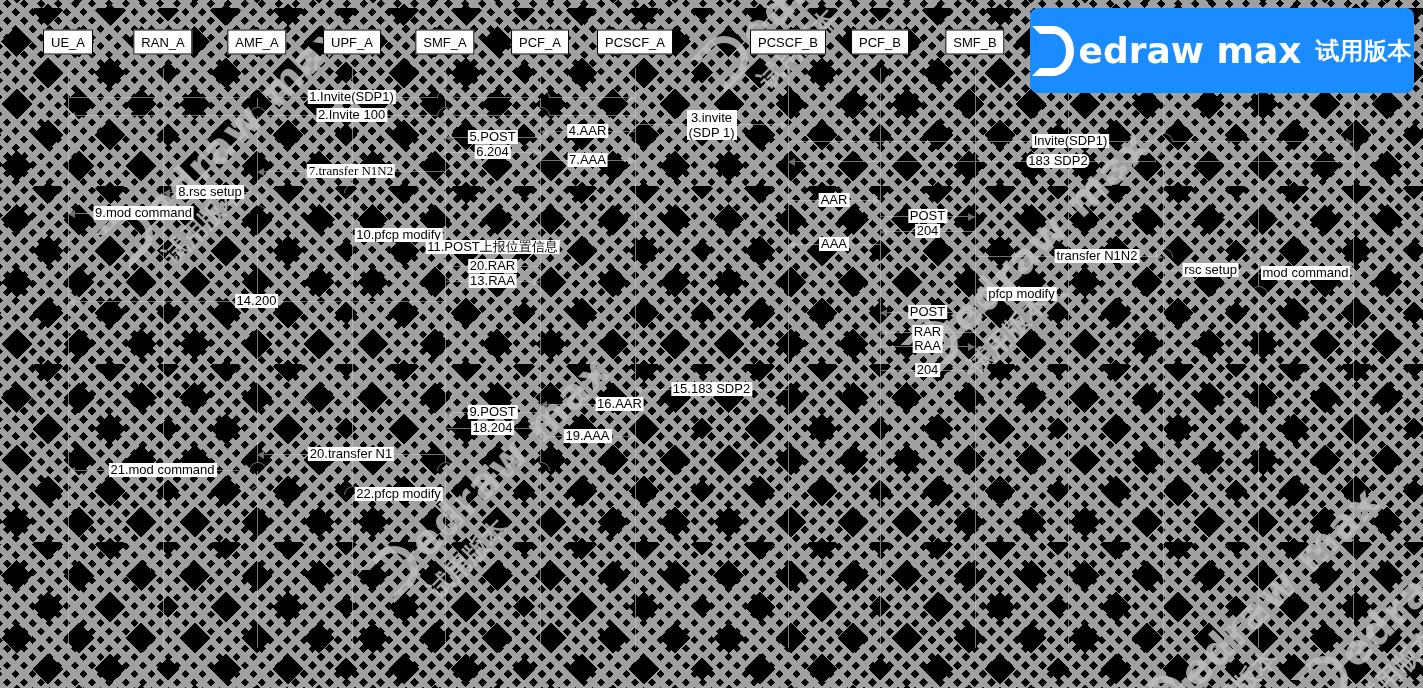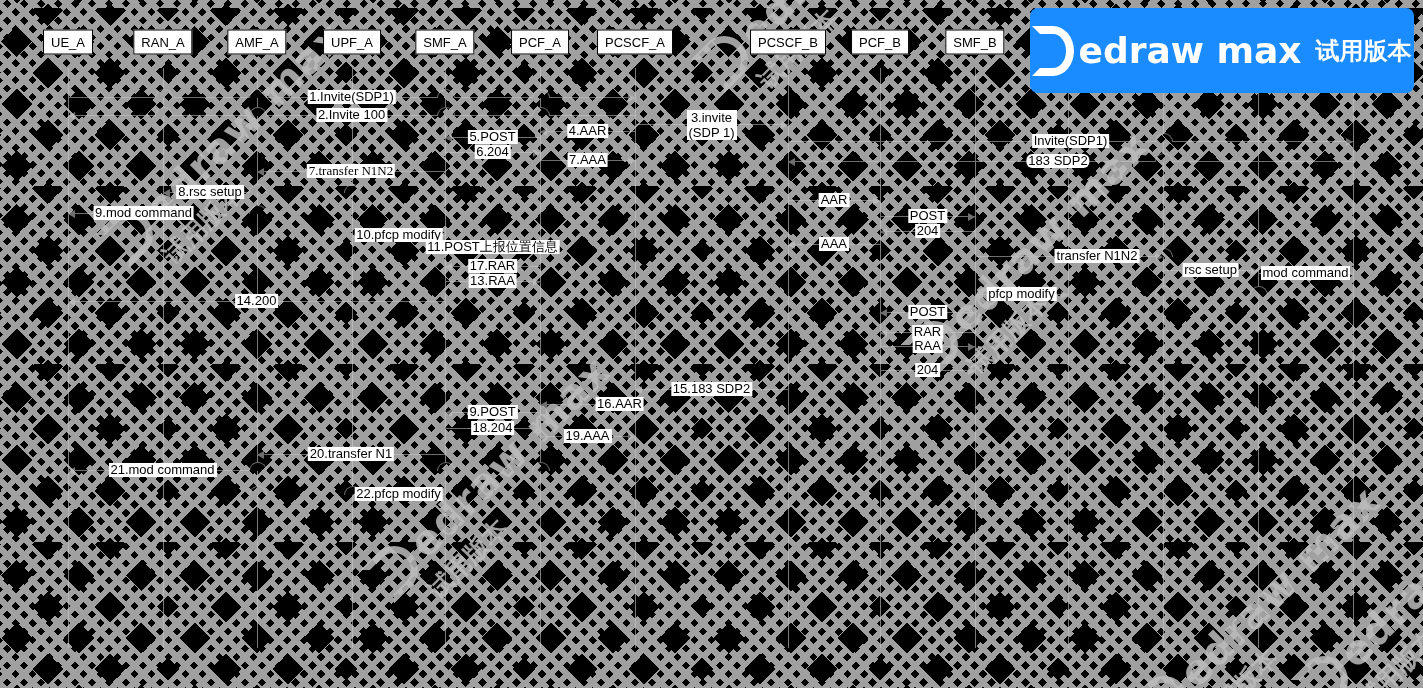--- a/index.html
+++ b/index.html
@@ -164,21 +164,21 @@
       <div class="arrow r" style="top: 213px; left: 968px;"></div>
       <div class="lbl" style="left: 927.5px; top: 209px; transform: translateX(-50%);">POST</div>
       <div class="msg" style="left: 880px; top: 231px; width: 95px;"></div>
       <div class="arrow l" style="top: 228px; left: 880px;"></div>
       <div class="lbl" style="left: 927.5px; top: 224px; transform: translateX(-50%);">204</div>
       <div class="msg" style="left: 788px; top: 244px; width: 92px;"></div>
       <div class="arrow l" style="top: 241px; left: 788px;"></div>
       <div class="lbl" style="left: 834px; top: 237px; transform: translateX(-50%);">AAA</div>
       <div class="msg" style="left: 445px; top: 266px; width: 95px;"></div>
       <div class="arrow l" style="top: 263px; left: 445px;"></div>
-      <div class="lbl" style="left: 492.5px; top: 259px; transform: translateX(-50%);">17.RAR</div>
+      <div class="lbl" style="left: 492.5px; top: 259px; transform: translateX(-50%);">20.RAR</div>
       <div class="msg" style="left: 445px; top: 281px; width: 95px;"></div>
       <div class="arrow r" style="top: 278px; left: 533px;"></div>
       <div class="lbl" style="left: 492.5px; top: 274px; transform: translateX(-50%);">13.RAA</div>
       <div class="msg" style="left: 975px; top: 256px; width: 188px;"></div>
       <div class="arrow r" style="top: 253px; left: 1156px;"></div>
       <div class="lbl" style="left: 1069px; top: 249px; transform: translateX(-50%); margin-left: 28px;">transfer N1N2</div>
       <div class="msg" style="left: 1163px; top: 270px; width: 95px;"></div>
       <div class="arrow r" style="top: 267px; left: 1251px;"></div>
       <div class="lbl" style="left: 1210.5px; top: 263px; transform: translateX(-50%);">rsc setup</div>
       <div class="msg" style="left: 1258px; top: 273px; width: 95px;"></div>

